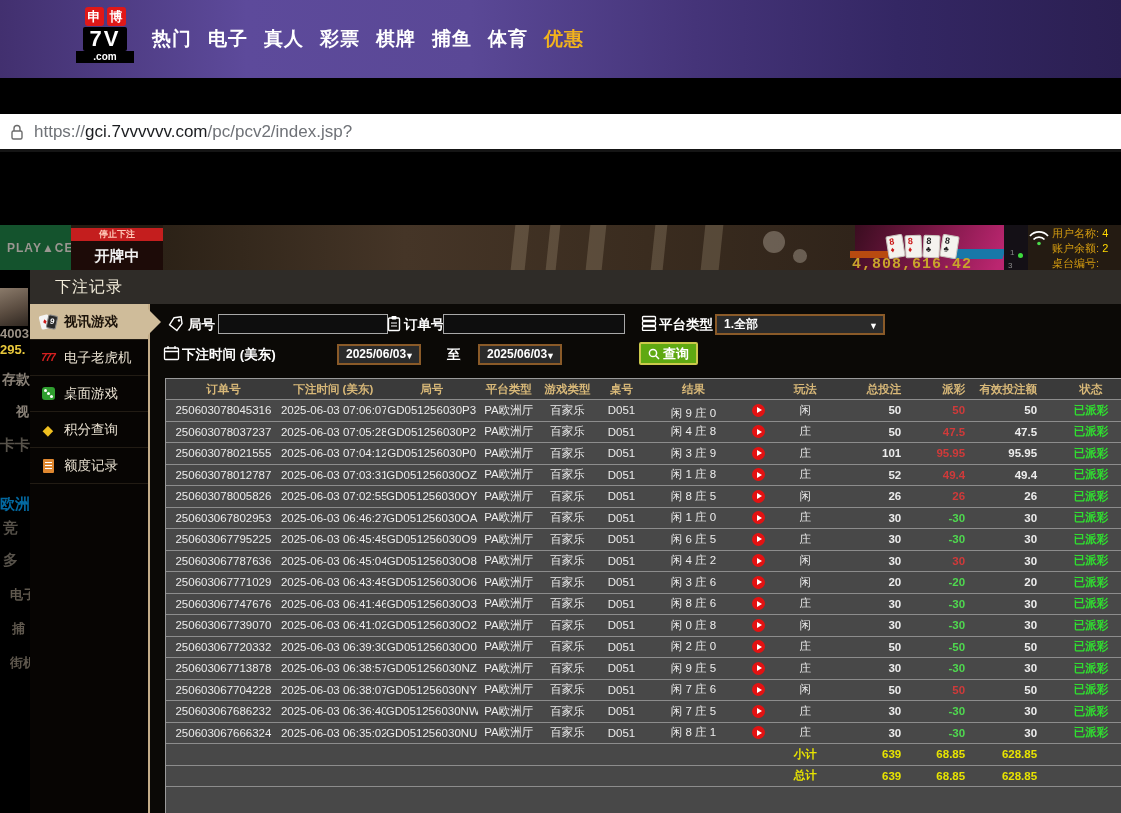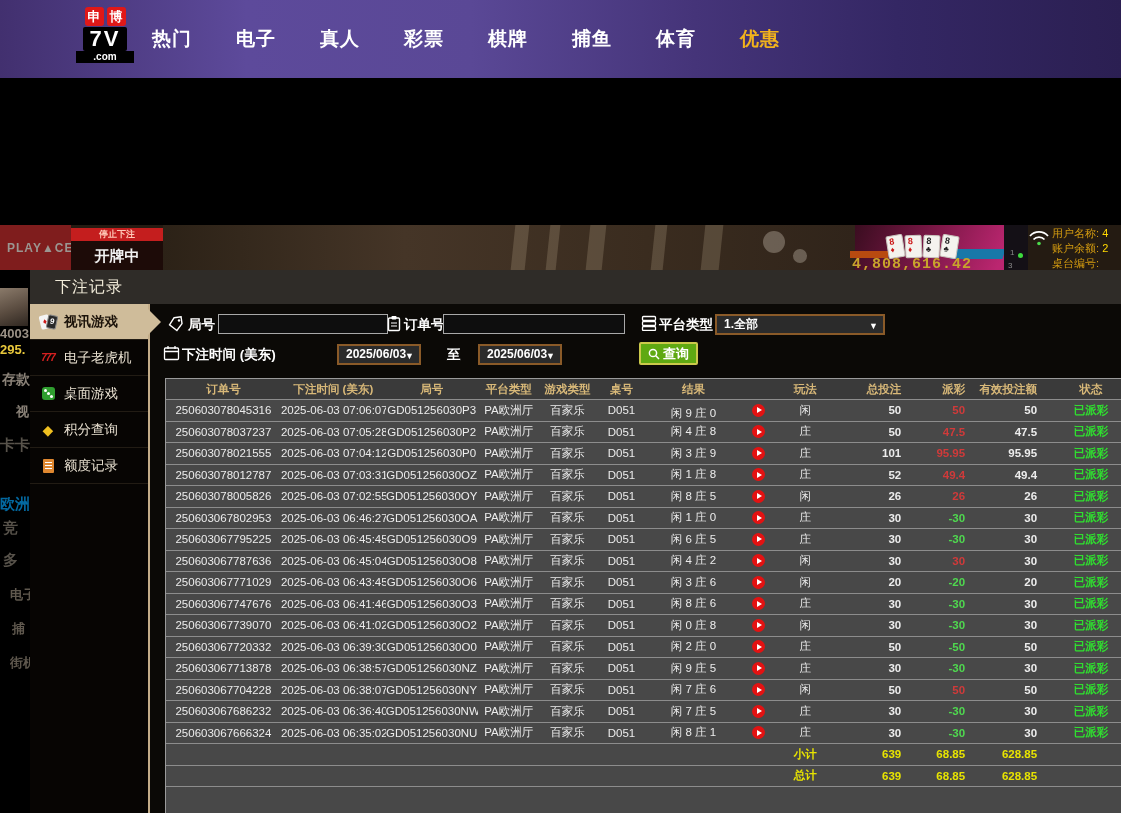--- a/index.html
+++ b/index.html
@@ -10,39 +10,39 @@
   
   .topbar{position:absolute;left:0;top:0;width:1121px;height:78px;
     background:linear-gradient(90deg,#42306f 0%,#5d4a9b 22%,#5a4896 42%,#453479 62%,#342764 80%,#2b1f52 100%);}
   .logo{position:absolute;left:73px;top:7px;width:64px;display:flex;flex-direction:column;align-items:center;}
   .logo-row1{display:flex;gap:3px;margin-bottom:1px;}
   .logo-sq{width:19px;height:19px;background:#e01818;border-radius:3px;color:#fff;font-size:13px;font-weight:bold;
     display:flex;align-items:center;justify-content:center;}
   .logo-7v{background:#000;color:#fff;font-size:22px;font-weight:800;letter-spacing:2px;line-height:24px;
     padding:0 7px;border-radius:2px;}
   .logo-com{background:#000;color:#fff;font-size:10px;font-weight:bold;line-height:12px;width:58px;text-align:center;}
-  .main-nav{position:absolute;left:152px;top:0;height:78px;display:flex;align-items:center;gap:44px;}
+  .main-nav{position:absolute;left:152px;top:0;height:78px;display:flex;align-items:center;gap:16px;}
   .nav-item{color:#fff;font-size:19px;font-weight:bold;letter-spacing:1px;cursor:pointer;}
   .nav-item.hl{color:#f2b31c;}
 
   
   .titlebar{position:absolute;left:0;top:78px;width:1121px;height:36px;background:#f1f0ef;border-bottom:1px solid #dcdcdc;
     display:flex;align-items:center;}
   .tb-icon{width:10px;height:10px;background:#7a93c0;margin-left:5px;}
   .tb-text{color:#606060;font-size:14px;margin-left:8px;}
   .tb-min{position:absolute;right:22px;top:16px;width:16px;height:2px;background:#8a8a8a;cursor:pointer;}
   .urlbar{position:absolute;left:0;top:114px;width:1121px;height:38px;background:#fff;border-bottom:3px solid #151515;
     display:flex;align-items:center;}
   .url-text{font-size:17px;margin-left:9px;}
   .url-scheme,.url-path{color:#6f7277;}
   .url-domain{color:#1b1d20;}
 
   
   .banner{position:absolute;left:0;top:225px;width:1121px;height:45px;overflow:hidden;background:#241b12;}
-  .bn-logo{position:absolute;left:0;top:0;width:71px;height:45px;background:#7f1d1d;color:#9b9691;
+  .bn-logo{position:absolute;left:0;top:0;width:71px;height:45px;background:#14532d;color:#9b9691;
     font-size:12px;font-weight:bold;letter-spacing:1px;display:flex;align-items:center;padding-left:7px;}
   .bn-stopcol{position:absolute;left:71px;top:3px;width:92px;height:42px;}
   .bn-stop{height:13px;background:#c41e1e;color:#ffc9b8;font-size:9px;font-weight:bold;text-align:center;line-height:13px;}
   .bn-deal{height:29px;background:#1d0b08;color:#f2f2f2;font-size:15px;font-weight:bold;text-align:center;line-height:29px;}
   .bn-img{position:absolute;left:163px;top:0;width:692px;height:45px;
     background:linear-gradient(90deg,#2c2217 0%,#453527 35%,#3a2c1f 70%,#30241a 100%);}
   .bn-bar{position:absolute;top:0;height:45px;background:rgba(205,185,155,.22);transform:skewX(-6deg);}
   .bn-stage{position:absolute;left:855px;top:0;width:170px;height:45px;
     background:linear-gradient(115deg,#3a0d20 0%,#7e1848 45%,#bb2670 85%);}
   .bn-strip-o{position:absolute;left:850px;top:26px;width:38px;height:7px;background:#b84a10;}
@@ -139,20 +139,29 @@
         <span class="nav-item">真人</span>
         <span class="nav-item">彩票</span>
         <span class="nav-item">棋牌</span>
         <span class="nav-item">捕鱼</span>
         <span class="nav-item">体育</span>
         <span class="nav-item hl">优惠</span>
       </div>
   </div>
 
 
+  <div class="urlbar">
+    <svg width="16" height="18" viewBox="0 0 16 18" style="margin-left:9px">
+      <rect x="3" y="8" width="10" height="8" rx="1.5" fill="none" stroke="#6b6b6b" stroke-width="1.4"></rect>
+      <path d="M5 8 V5.5 A3 3 0 0 1 11 5.5 V8" fill="none" stroke="#6b6b6b" stroke-width="1.4"></path>
+    </svg>
+    <span class="url-text">
+      <span class="url-scheme">https://</span><span class="url-domain">gci.7vvvvvv.com</span><span class="url-path">/pc/pcv2/index.jsp?</span>
+    </span>
+  </div>
 
   <div class="banner">
     <div class="bn-img">
       <div class="bn-bar" style="left:350px;width:14px"></div>
       <div class="bn-bar" style="left:385px;width:10px"></div>
       <div class="bn-bar" style="left:425px;width:16px"></div>
       <div class="bn-bar" style="left:490px;width:12px"></div>
       <div class="bn-bar" style="left:540px;width:18px"></div>
       <div class="bn-dot" style="left:600px;top:6px;width:22px;height:22px"></div>
       <div class="bn-dot" style="left:630px;top:24px;width:14px;height:14px"></div>

